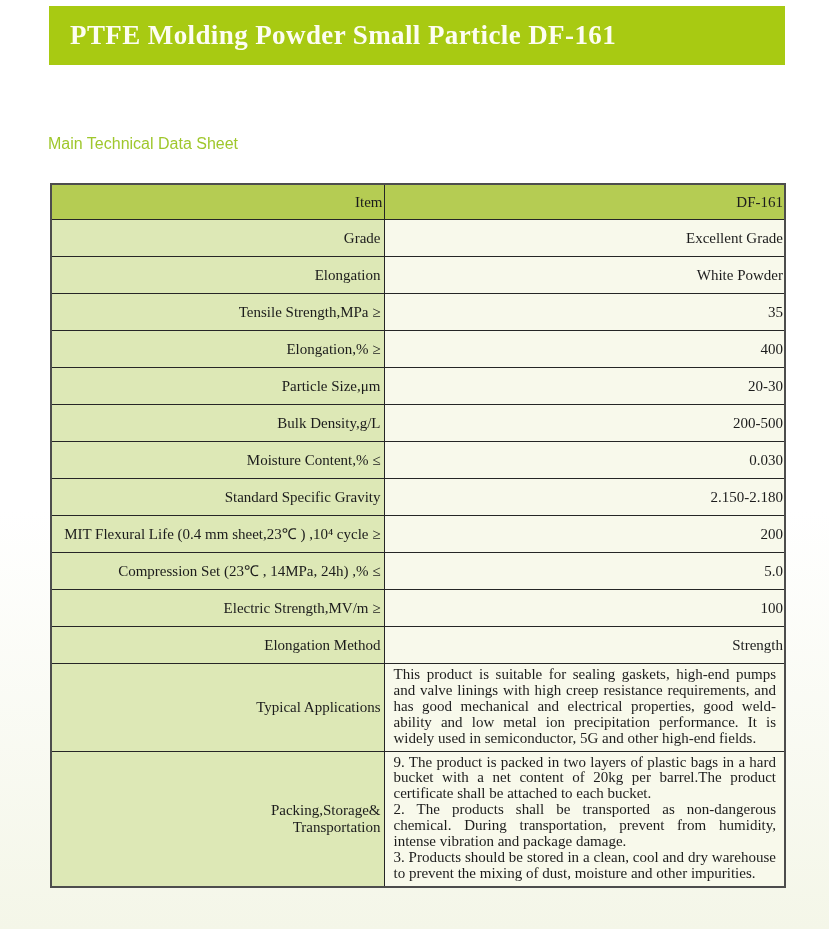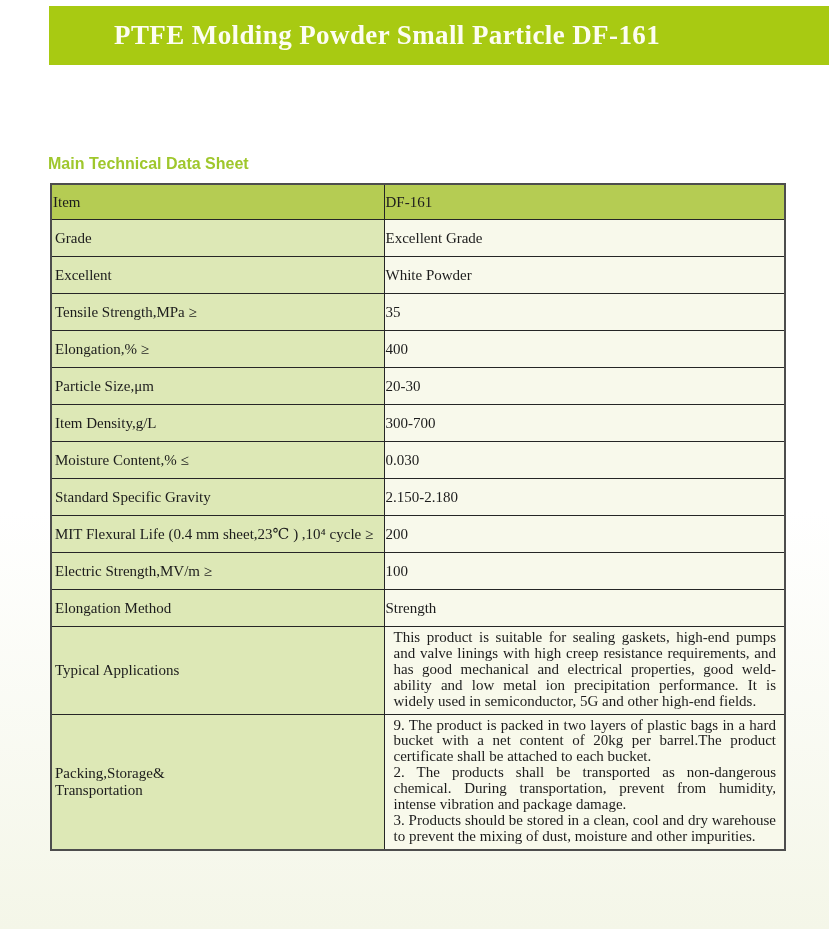--- a/index.html
+++ b/index.html
@@ -7,48 +7,47 @@
     width: 829px; height: 929px;
     background: linear-gradient(180deg, #ffffff 0%, #ffffff 55%, var(--page-bg-bottom, #f4f6e8) 100%);
     font-family: "Liberation Serif", "DejaVu Serif", serif;
     color: var(--text, #1c1c1c);
   }
   .page { position: relative; width: 829px; height: 929px; overflow: hidden; }
 
   .banner {
     position: absolute; left: 49px; top: 6px; width: 736px; height: 59px;
     background: var(--banner-bg, #a8ca12);
-    padding-left: 44px;
   }
   .banner .banner-title {
     display: block; line-height: 59px; padding-left: 21px;
     font-size: 27px; font-weight: bold; letter-spacing: 0.4px;
     color: var(--banner-text, #fdfdf2);
   }
 
   .section-heading {
-    position: absolute; left: 48px; top: 155px;
+    position: absolute; left: 48px; top: 135px;
     font-family: "Liberation Sans", "DejaVu Sans", sans-serif;
-    font-size: 16px; color: var(--heading-text, #9fc72c); font-weight: bold;
+    font-size: 16px; color: var(--heading-text, #9fc72c);
   }
 
   .spec-table {
     position: absolute; left: 50px; top: 183px; width: 734px;
     border-collapse: collapse; table-layout: fixed;
     border: 2px solid var(--border-outer, #4d4d4d);
     font-size: 15px;
   }
   .col-label { width: 333px; }
   .col-value { width: 401px; }
   th, td {
     border: 1px solid var(--border-inner, #262626);
-    text-align: left; vertical-align: middle; font-weight: normal;
+    text-align: right; vertical-align: middle; font-weight: normal;
   }
   .header-row th { background: var(--header-row-bg, #b5cc53); height: 32px; }
-  .spec-row td { height: 34px; }
+  .spec-row td { height: 34px; font-family: Liberation Serif, serif; }
   .label-cell { background: var(--label-col-bg, #dde8b6); padding: 0 3px; line-height: 17px; }
   .value-cell { background: var(--value-col-bg, #f8f9eb); }
   .text-cell { text-align: justify; vertical-align: middle; padding: 3px 8px 4px 9px; font-family: Liberation Serif, serif; }
   .para { line-height: 15.9px; text-align: justify; }
 </style>
 </head>
 <body>
 
 <div class="page">
 
@@ -69,59 +68,63 @@
         <th class="header-cell">DF-161</th>
       </tr>
     </thead>
     <tbody>
   <tr class="spec-row">
     <td class="label-cell">Grade</td>
     <td class="value-cell">Excellent Grade</td>
   </tr>
 
   <tr class="spec-row">
-    <td class="label-cell">Excellent</td>
+    <td class="label-cell">Elongation</td>
     <td class="value-cell">White Powder</td>
   </tr>
 
   <tr class="spec-row">
     <td class="label-cell">Tensile Strength,MPa ≥</td>
     <td class="value-cell">35</td>
   </tr>
 
   <tr class="spec-row">
     <td class="label-cell">Elongation,% ≥</td>
     <td class="value-cell">400</td>
   </tr>
 
   <tr class="spec-row">
     <td class="label-cell">Particle Size,μm</td>
     <td class="value-cell">20-30</td>
   </tr>
 
   <tr class="spec-row">
-    <td class="label-cell">Item Density,g/L</td>
-    <td class="value-cell">300-700</td>
+    <td class="label-cell">Bulk Density,g/L</td>
+    <td class="value-cell">200-500</td>
   </tr>
 
   <tr class="spec-row">
     <td class="label-cell">Moisture Content,% ≤</td>
     <td class="value-cell">0.030</td>
   </tr>
 
   <tr class="spec-row">
     <td class="label-cell">Standard Specific Gravity</td>
     <td class="value-cell">2.150-2.180</td>
   </tr>
 
   <tr class="spec-row">
     <td class="label-cell">MIT Flexural Life (0.4 mm sheet,23℃ ) ,10⁴ cycle ≥</td>
     <td class="value-cell">200</td>
   </tr>
 
+  <tr class="spec-row">
+    <td class="label-cell">Compression Set (23℃ ,  14MPa, 24h) ,% ≤</td>
+    <td class="value-cell">5.0</td>
+  </tr>
 
   <tr class="spec-row">
     <td class="label-cell">Electric Strength,MV/m ≥</td>
     <td class="value-cell">100</td>
   </tr>
 
   <tr class="spec-row">
     <td class="label-cell">Elongation Method</td>
     <td class="value-cell">Strength</td>
   </tr>

